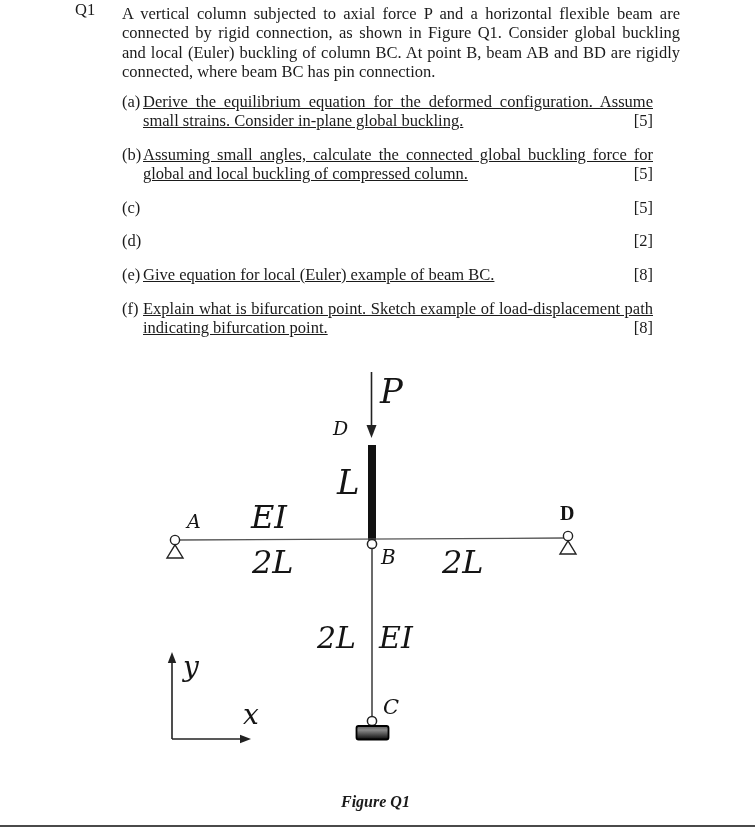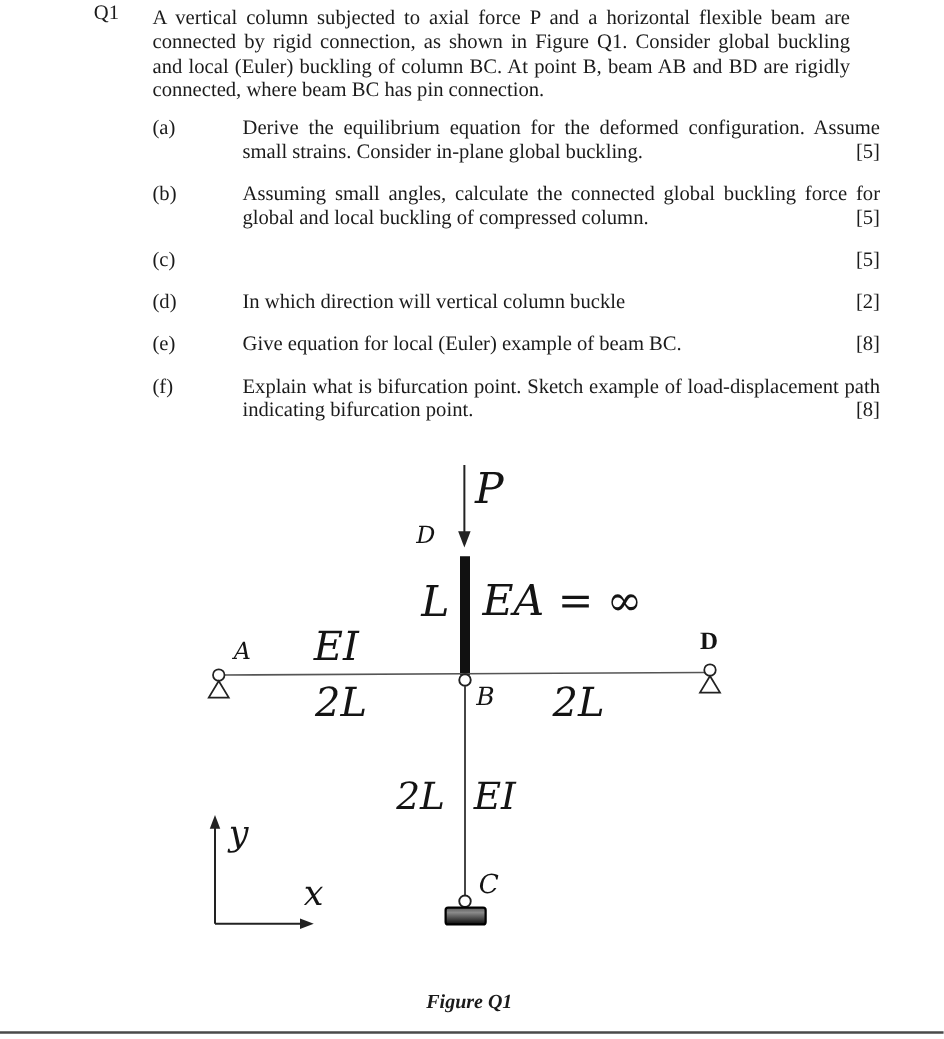--- a/index.html
+++ b/index.html
@@ -22,23 +22,24 @@
     left: 122px; top: 4px; width: 558px;
     font-size: 16.5px; line-height: 19.4px;
     text-align: justify;
   }
   .part { position: absolute; left: 122px; width: 558px; }
   .plabel {
     position: absolute; left: 0; top: 0;
     font-size: 16.5px; line-height: 19.4px;
   }
   .ptext {
-    margin-left: 72px; width: 510px;
+    margin-left: 21px; width: 510px;
     font-size: 16.5px; line-height: 19.4px;
     text-align: justify;
+    text-decoration: underline;
   }
   .marks { float: right; }
 
   
   #figure-layer { left: 0; top: 0; width: 755px; height: 831px; }
   .flabel {
     position: absolute;
     font-family: "DejaVu Serif", serif;
     font-style: italic;
     line-height: 1;
@@ -83,21 +84,21 @@
 <div class="part" style="top:145px">
   <span class="plabel">(b)</span>
   <div class="ptext"><span>Assuming small angles, calculate the connected global buckling force for global and local buckling of compressed column.</span><span class="marks">[5]</span></div>
 </div>
 <div class="part" style="top:198px">
   <span class="plabel">(c)</span>
   <div class="ptext"><span class="marks">[5]</span></div>
 </div>
 <div class="part" style="top:231px">
   <span class="plabel">(d)</span>
-  <div class="ptext"><span>In which direction will vertical column buckle</span><span class="marks">[2]</span></div>
+  <div class="ptext"><span class="marks">[2]</span></div>
 </div>
 <div class="part" style="top:265px">
   <span class="plabel">(e)</span>
   <div class="ptext"><span>Give equation for local (Euler) example of beam BC.</span><span class="marks">[8]</span></div>
 </div>
 <div class="part" style="top:299px">
   <span class="plabel">(f)</span>
   <div class="ptext"><span>Explain what is bifurcation point. Sketch example of load-displacement path indicating bifurcation point.</span><span class="marks">[8]</span></div>
 </div>
 
@@ -135,21 +136,20 @@
     <line x1="172" y1="739" x2="172" y2="661" stroke="#222" stroke-width="1.6"></line>
     <polygon points="172,652 167.8,663 176.2,663" fill="#222"></polygon>
     <line x1="172" y1="739" x2="242" y2="739" stroke="#222" stroke-width="1.6"></line>
     <polygon points="251,739 240,734.8 240,743.2" fill="#222"></polygon>
   </svg>
 
   
   <span id="lbl-P" class="flabel">P</span>
   <span id="lbl-D-top" class="flabel">D</span>
   <span id="lbl-L" class="flabel">L</span>
-  <span id="lbl-EA" class="flabel">EA = ∞</span>
   <span id="lbl-A" class="flabel">A</span>
   <span id="lbl-EI-beam" class="flabel">EI</span>
   <span id="lbl-2L-left" class="flabel">2L</span>
   <span id="lbl-B" class="flabel">B</span>
   <span id="lbl-2L-right" class="flabel">2L</span>
   <span id="lbl-D-right" class="flabel">D</span>
   <span id="lbl-2L-low" class="flabel">2L</span>
   <span id="lbl-EI-low" class="flabel">EI</span>
   <span id="lbl-y" class="flabel">y</span>
   <span id="lbl-x" class="flabel">x</span>

